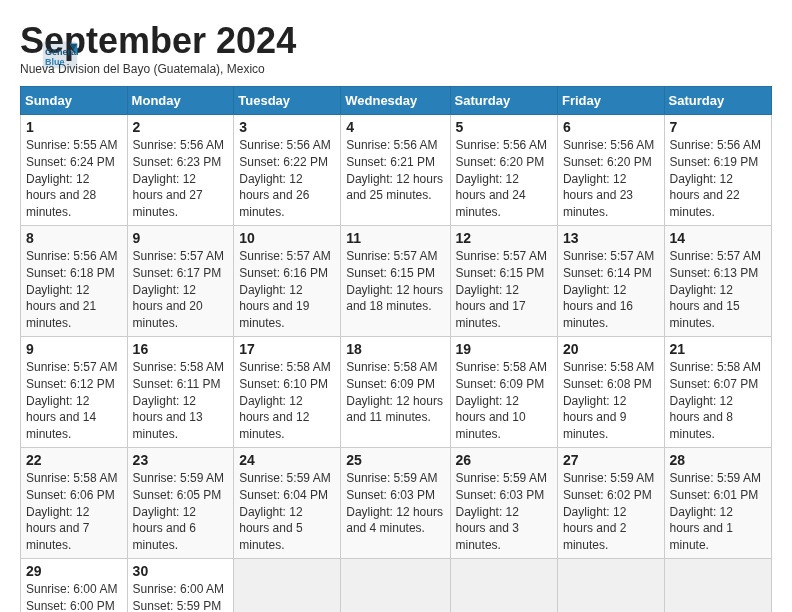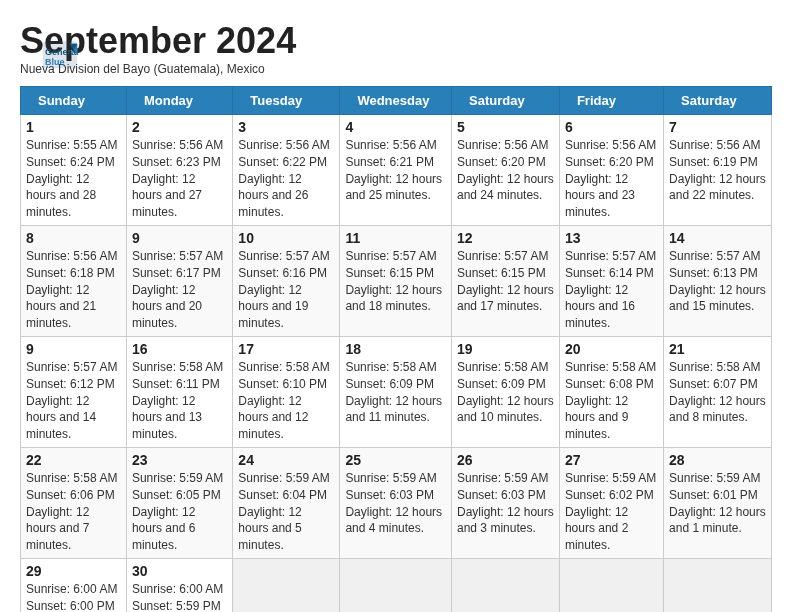--- a/index.html
+++ b/index.html
@@ -35,21 +35,21 @@
       vertical-align: middle;
     }
     .calendar-table {
       width: 100%;
       border-collapse: collapse;
       font-size: 10px;
     }
     .calendar-table th {
       background-color: #2980b9;
       color: white;
-      padding: 6px 17px;
+      padding: 6px 4px;
       text-align: left;
       font-size: 13px;
       font-weight: bold;
       border: 1px solid #2471a3;
     }
     .calendar-table td {
       border: 1px solid #ccc;
       padding: 4px 5px;
       vertical-align: top;
       width: 113px;

